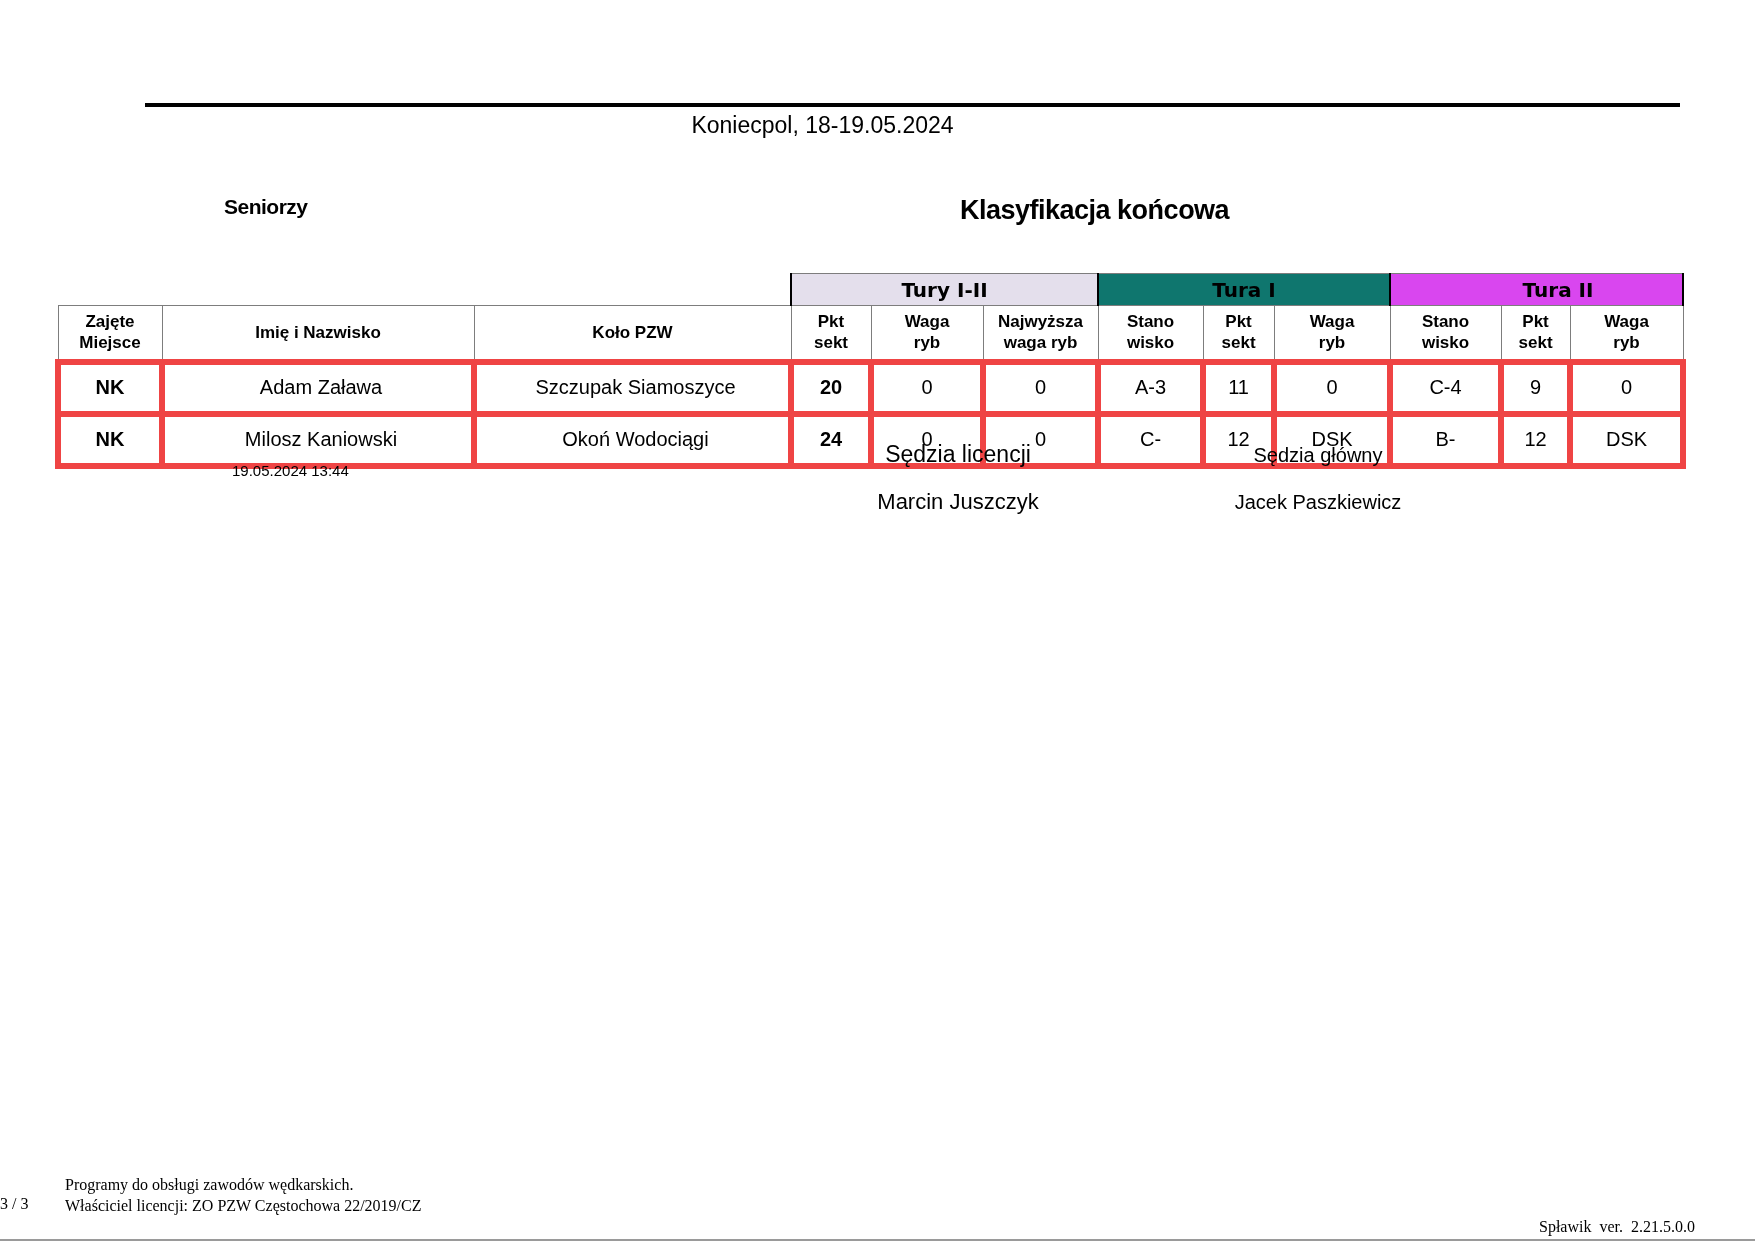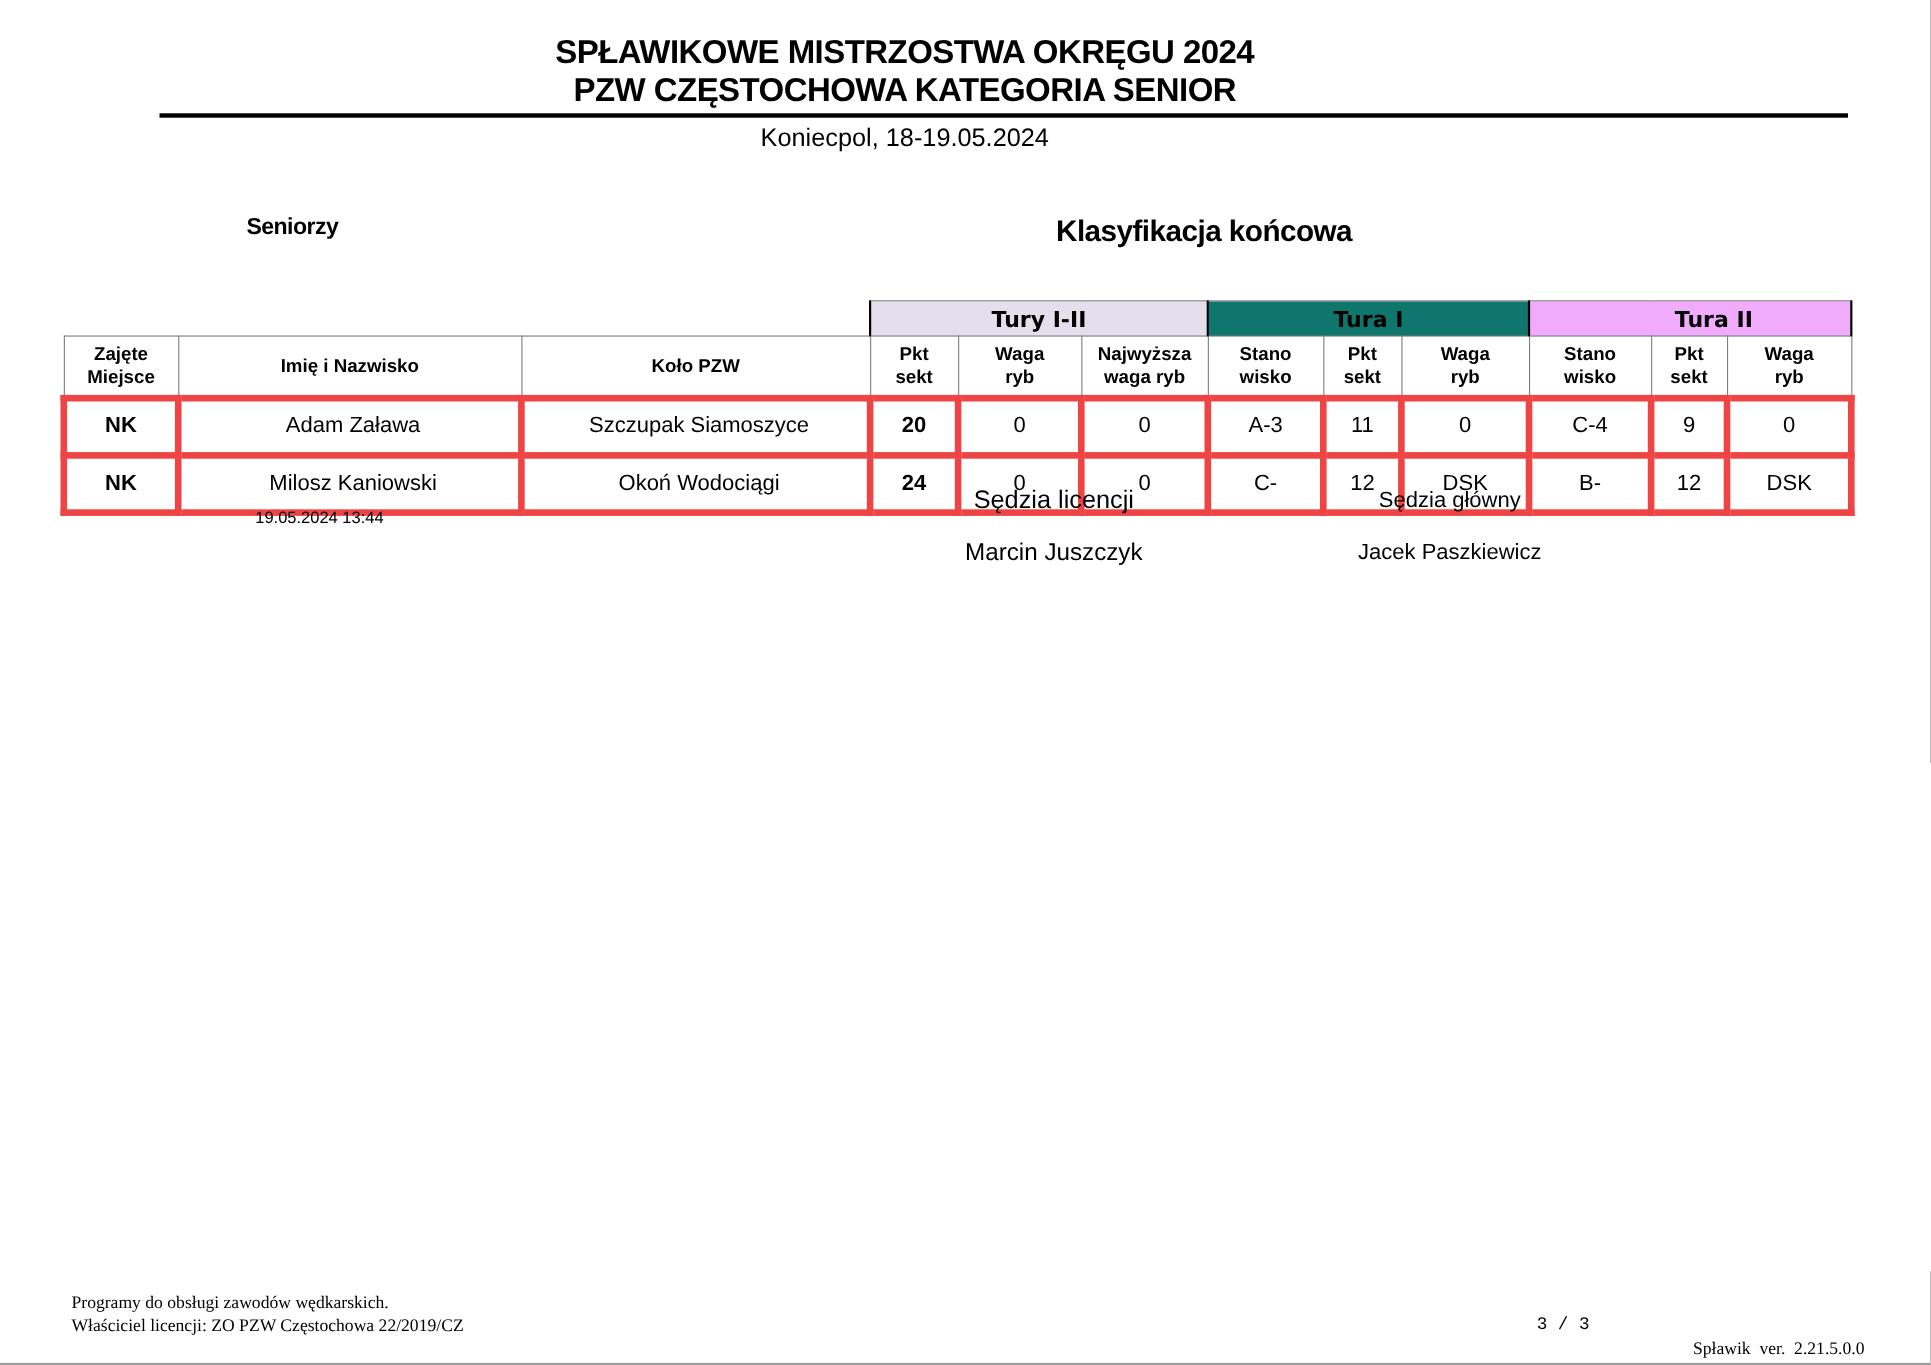--- a/index.html
+++ b/index.html
@@ -85,38 +85,34 @@
     position:absolute;left:1168px;top:491px;width:300px;text-align:center;font-size:20px;
   }
   
   .footer{
     font-family:"Liberation Serif", serif;font-size:16px;
   }
   .footer-left{
     position:absolute;left:65px;top:1174px;line-height:21px;
   }
   .footer-center{
-    position:absolute;left:0;top:1195px;width:1445px;text-align:right;font-family:Liberation Mono, monospace;font-size:16px;
+    position:absolute;left:0;top:1195px;width:1445px;text-align:left;font-family:Liberation Serif, serif;font-size:16px;
   }
   .footer-right{
     position:absolute;right:60px;top:1174px;text-align:right;line-height:21px;white-space:pre;
   }
   .page-bottom-line{
     position:absolute;left:0;bottom:0;width:1755px;height:2px;background:#9a9a9a;
   }
 </style>
 </head>
 <body>
 
 <div class="page">
 
-  <div class="title-block">
-    <div class="title-line">SPŁAWIKOWE MISTRZOSTWA OKRĘGU 2024</div>
-    <div class="title-line">PZW CZĘSTOCHOWA KATEGORIA SENIOR</div>
-  </div>
   <div class="title-rule"></div>
   <div class="subtitle">Koniecpol, 18-19.05.2024</div>
 
   <div class="heading-left">Seniorzy</div>
   <div class="heading-right">Klasyfikacja końcowa</div>
 
   <table class="results">
     <colgroup>
       <col style="width:104px">
         <col style="width:312px">
@@ -129,21 +125,21 @@
         <col style="width:116px">
       <col style="width:111px">
         <col style="width:69px">
         <col style="width:113px">
     </colgroup>
     <tbody>
         <tr class="band-row">
       <td class="spacer" colspan="3"></td>
       <td class="band" colspan="3" style="background: rgb(228, 223, 236); text-align: center;">Tury I-II</td>
       <td class="band" colspan="3" style="background: #0f766e;">Tura I</td>
-      <td class="band" colspan="3" style="background: #f0abfc; padding-left: 44px;">Tura II</td>
+      <td class="band" colspan="3" style="background: #d946ef; padding-left: 44px;">Tura II</td>
     </tr>
     <tr class="head-row">
       <th>Zajęte
 Miejsce</th>
       <th>Imię i Nazwisko</th>
       <th>Koło PZW</th>
       <th>Pkt
 sekt</th>
       <th>Waga
 ryb</th>

